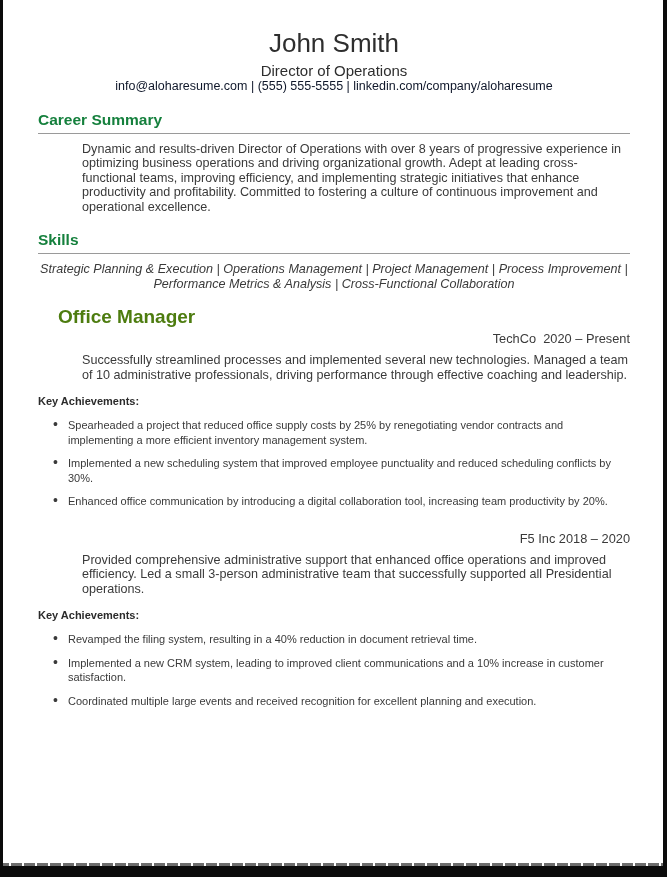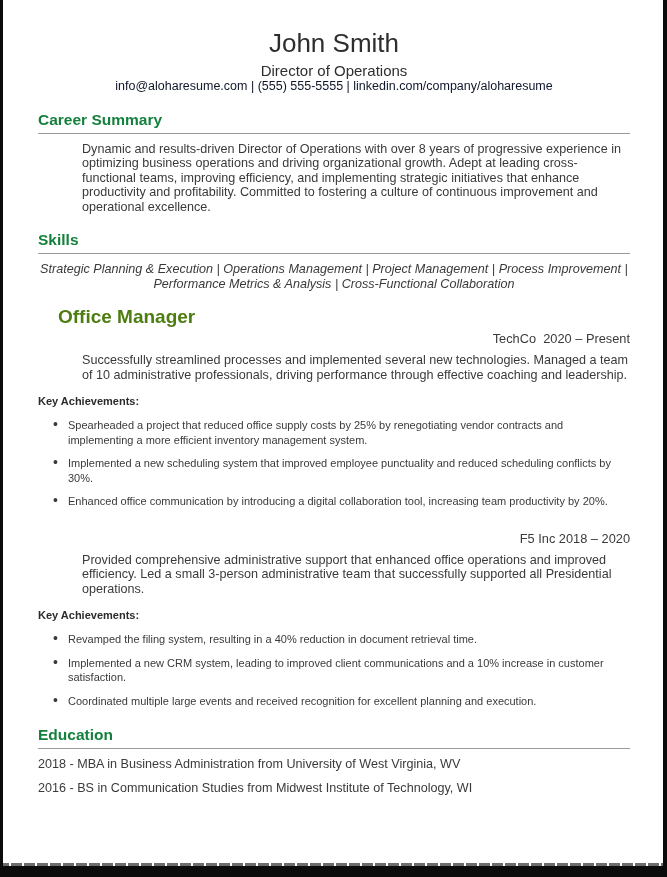--- a/index.html
+++ b/index.html
@@ -177,20 +177,15 @@
         <div class="body-text job-summary">Provided comprehensive administrative support that enhanced office operations and improved efficiency. Led a small 3-person administrative team that successfully supported all Presidential operations.</div>
         <div class="achievements-label">Key Achievements:</div>
         <ul class="achievements-list">
           <li>Revamped the filing system, resulting in a 40% reduction in document retrieval time.</li>
           <li>Implemented a new CRM system, leading to improved client communications and a 10% increase in customer satisfaction.</li>
           <li>Coordinated multiple large events and received recognition for excellent planning and execution.</li>
         </ul>
       </div>
     </div>
 
-    <div class="section">
-      <div class="section-heading">Education</div>
-      <div class="education-entry">2018 - MBA in Business Administration from University of West Virginia, WV</div>
-      <div class="education-entry">2016 - BS in Communication Studies from Midwest Institute of Technology, WI</div>
-    </div>
 
   </div>
 </div>
 
 </body></html>

